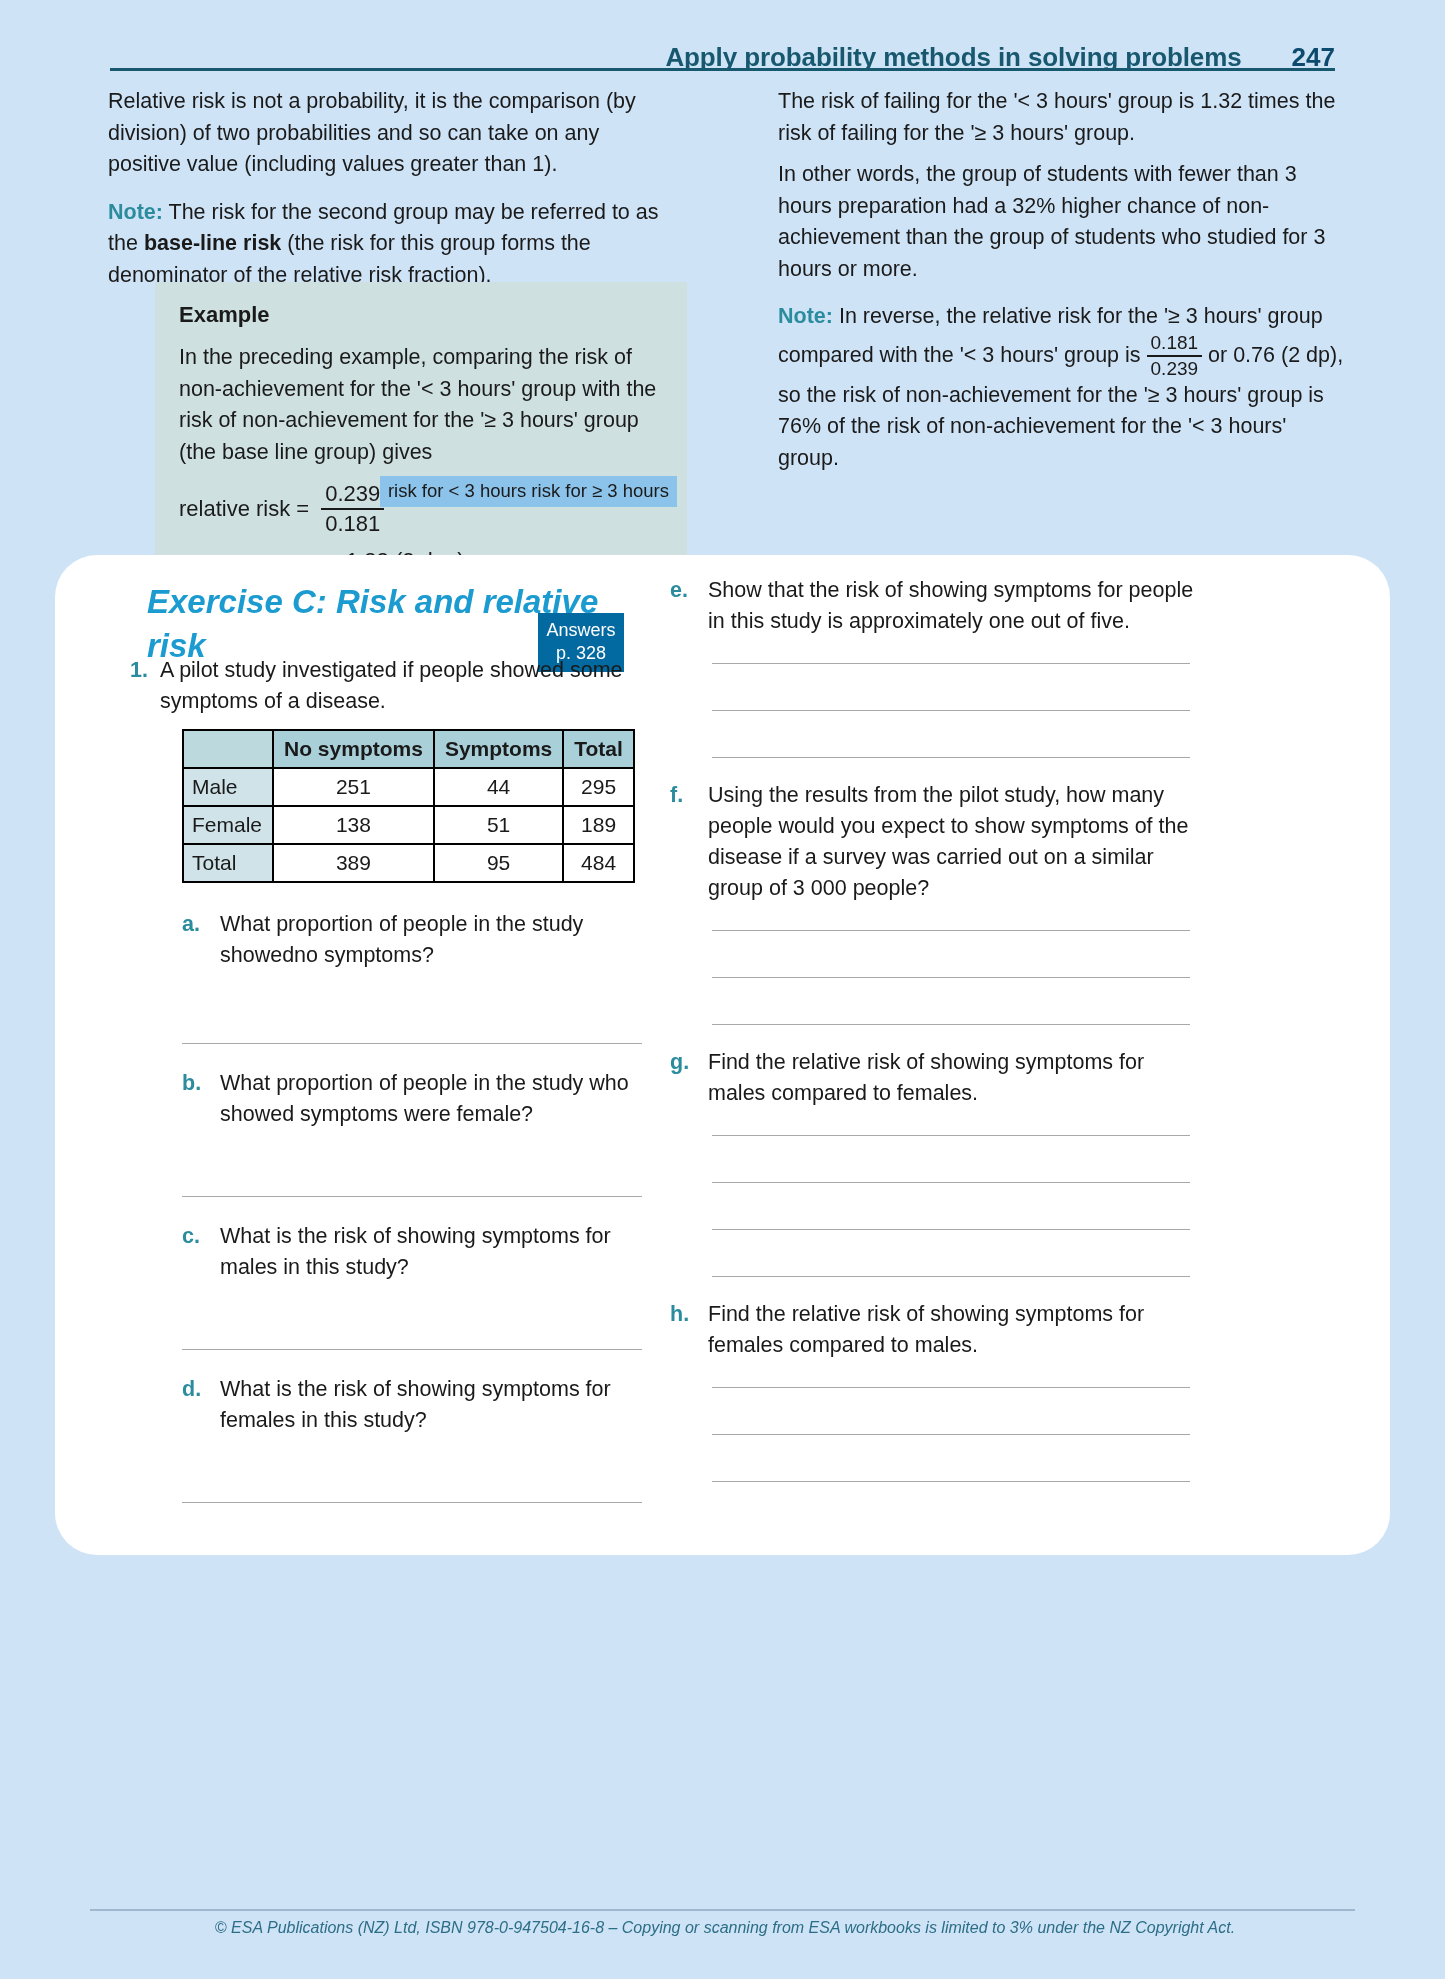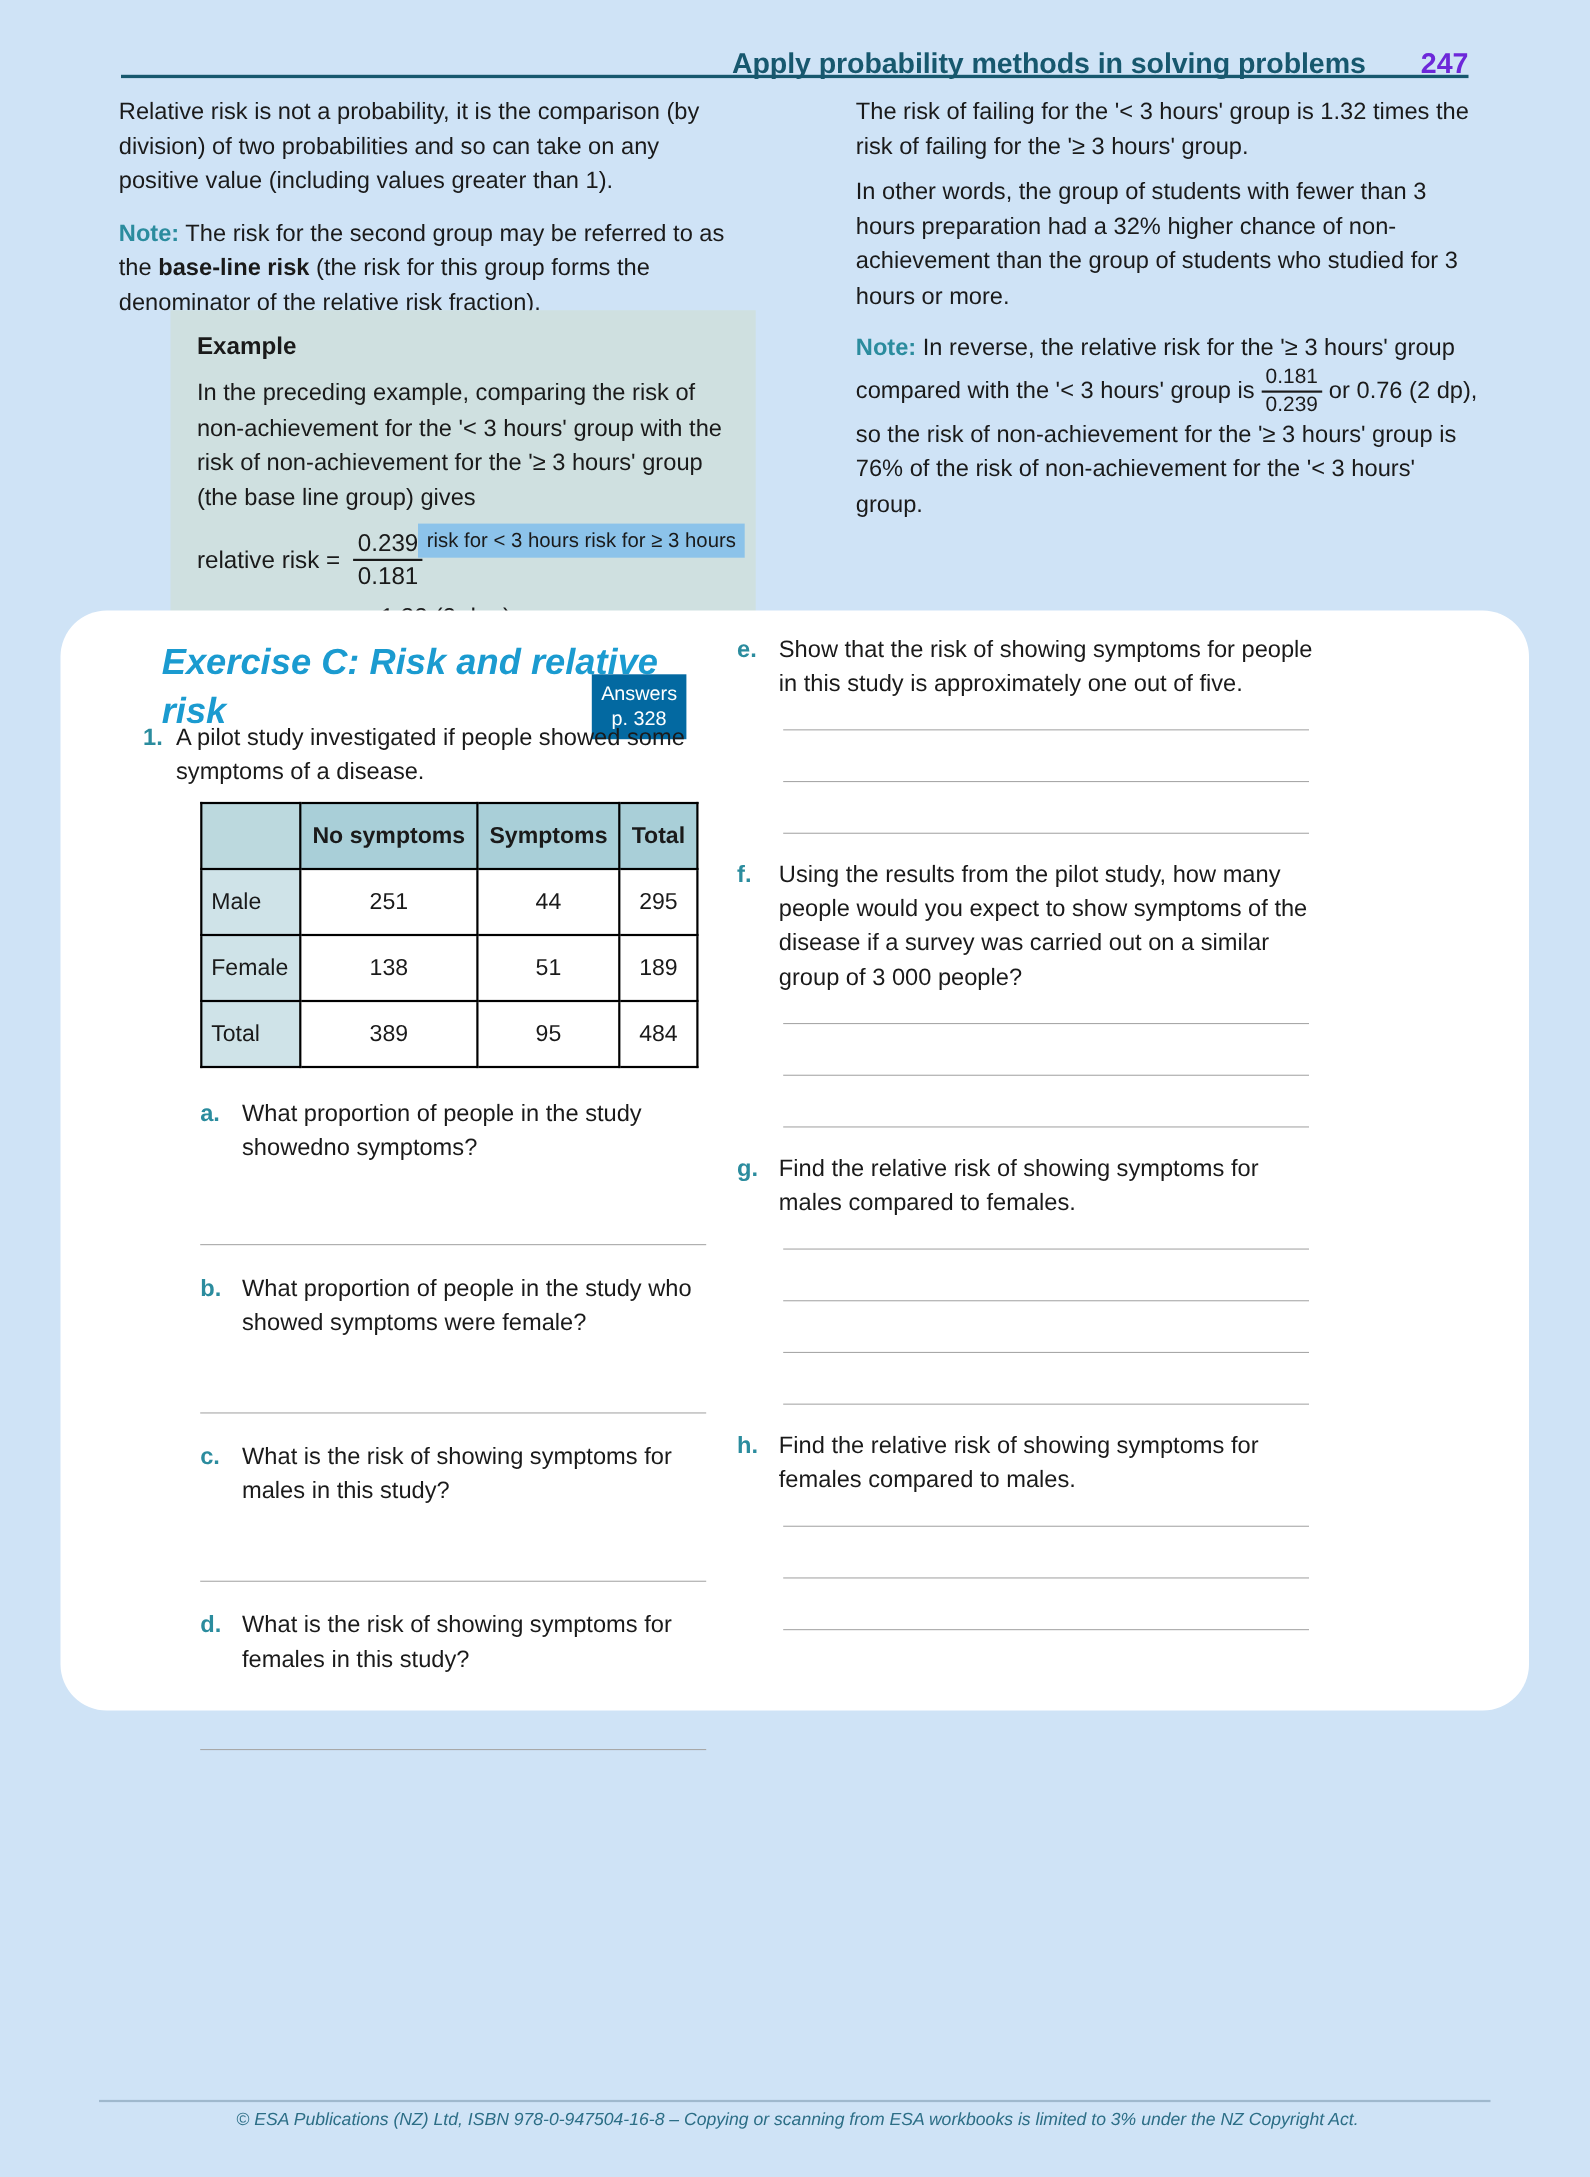--- a/index.html
+++ b/index.html
@@ -30,21 +30,21 @@
   }
   .header-title {
     font-size: 26px;
     font-weight: bold;
     color: #17586e;
     letter-spacing: -0.1px;
   }
   .header-page-num {
     font-size: 26px;
     font-weight: bold;
-    color: #6d28d9;
+    color: #0c4a6e;
     margin-left: 50px;
   }
   .header-rule {
     position: absolute;
     left: 110px;
     top: 68px;
     width: 1225px;
     height: 3px;
     background: #17586e;
   }
@@ -202,21 +202,21 @@
   .qtext { flex: 1; }
 
   
   .data-table {
     border-collapse: collapse;
     margin: 12px 0 0 52px;
     font-size: 21px;
   }
   .data-table th, .data-table td {
     border: 2px solid #000000;
-    padding: 17px 10px;
+    padding: 6px 10px;
     text-align: center;
     font-weight: normal;
   }
   .data-table thead th {
     background: #a9cfd8;
     font-weight: bold;
   }
   .data-table thead th.corner {
     background: #bcd9de;
   }

